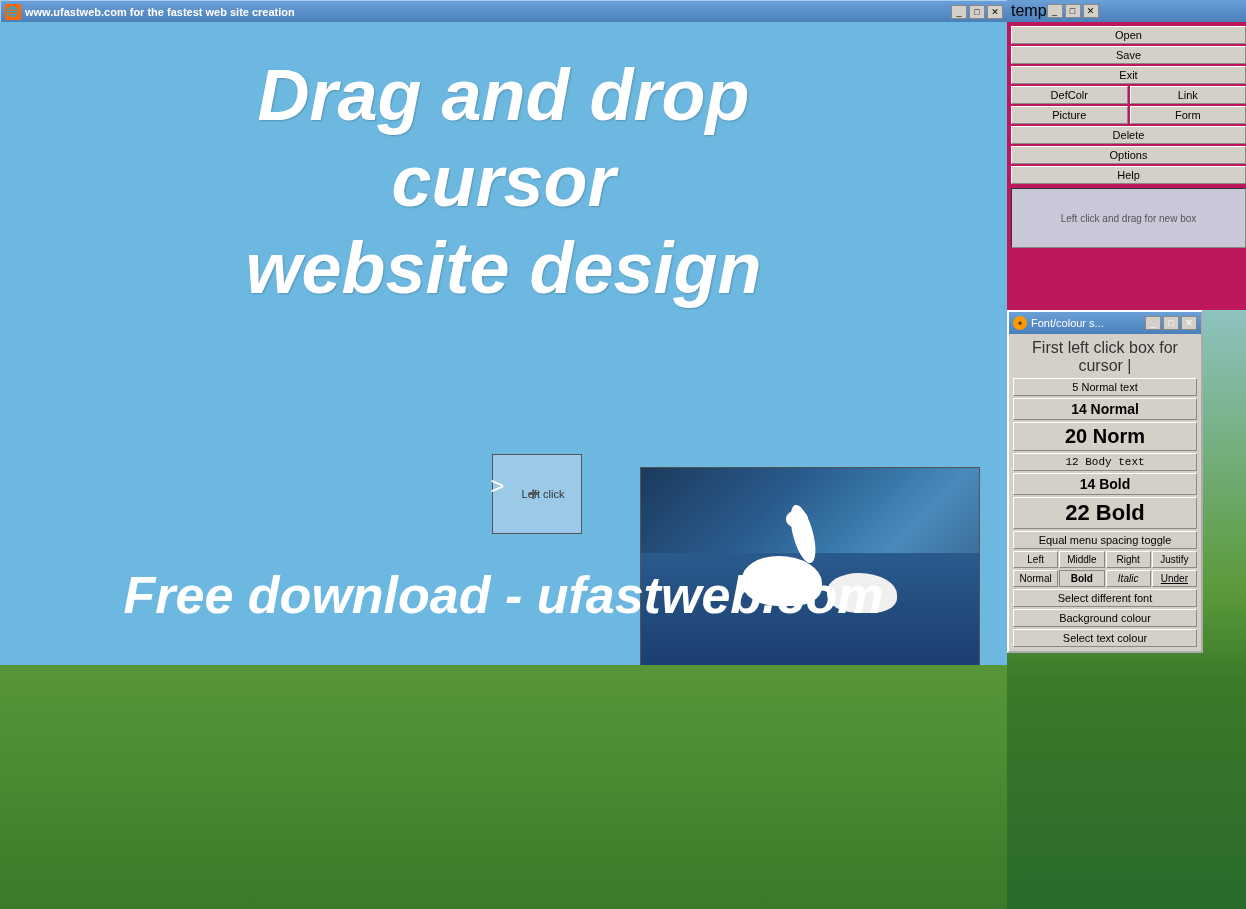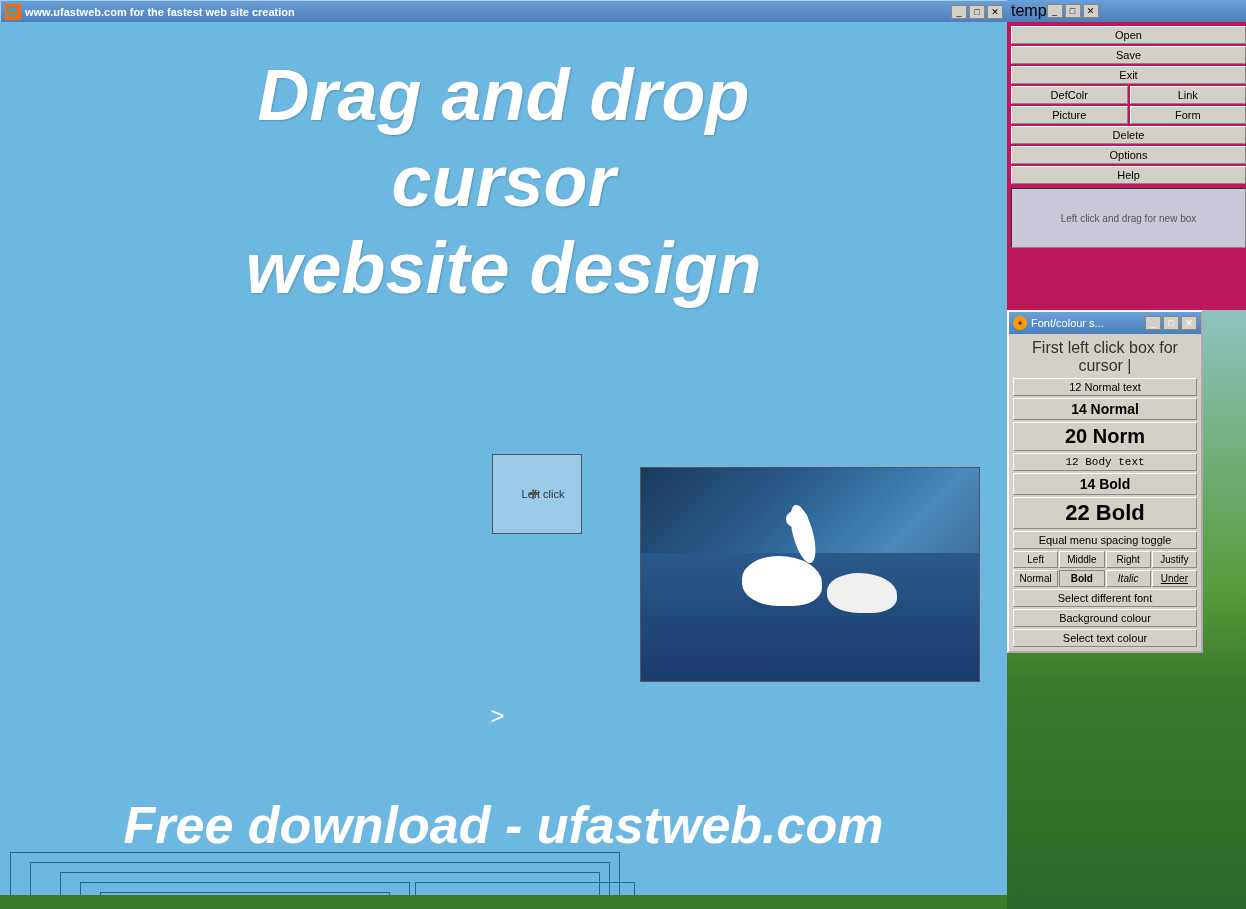--- a/index.html
+++ b/index.html
@@ -69,21 +69,21 @@
       cursor: pointer;
     }
 
     .win-btn.close { background: #d4d0c8; }
 
     
     .canvas-area {
       position: absolute;
       top: 22px; left: 0;
       width: 1007px;
-      height: 873px;
+      height: 643px;
       background: #6cb8e0;
       overflow: hidden;
     }
 
     
     .main-heading {
       position: absolute;
       top: 30px;
       left: 20px;
       right: 20px;
@@ -565,21 +565,21 @@
     <div class="fp-icon">✦</div>
     <span>Font/colour s...</span>
     <div class="win-controls" style="margin-left:auto;">
       <div class="win-btn">_</div>
       <div class="win-btn">□</div>
       <div class="win-btn close">✕</div>
     </div>
   </div>
   <div class="font-panel-content">
     <div class="fp-label">First left click box for cursor |</div>
-    <button class="fp-btn fp-btn-12normal">12 Normal text</button>
+    <button class="fp-btn fp-btn-12normal">5 Normal text</button>
     <button class="fp-btn fp-btn-14normal">14 Normal</button>
     <button class="fp-btn fp-btn-20norm">20 Norm</button>
     <button class="fp-btn fp-btn-12body">12 Body text</button>
     <button class="fp-btn fp-btn-14bold">14 Bold</button>
     <button class="fp-btn fp-btn-22bold">22 Bold</button>
     <button class="fp-btn">Equal menu spacing toggle</button>
     <div class="fp-row">
       <button class="fp-btn-quarter">Left</button>
       <button class="fp-btn-quarter">Middle</button>
       <button class="fp-btn-quarter">Right</button>

